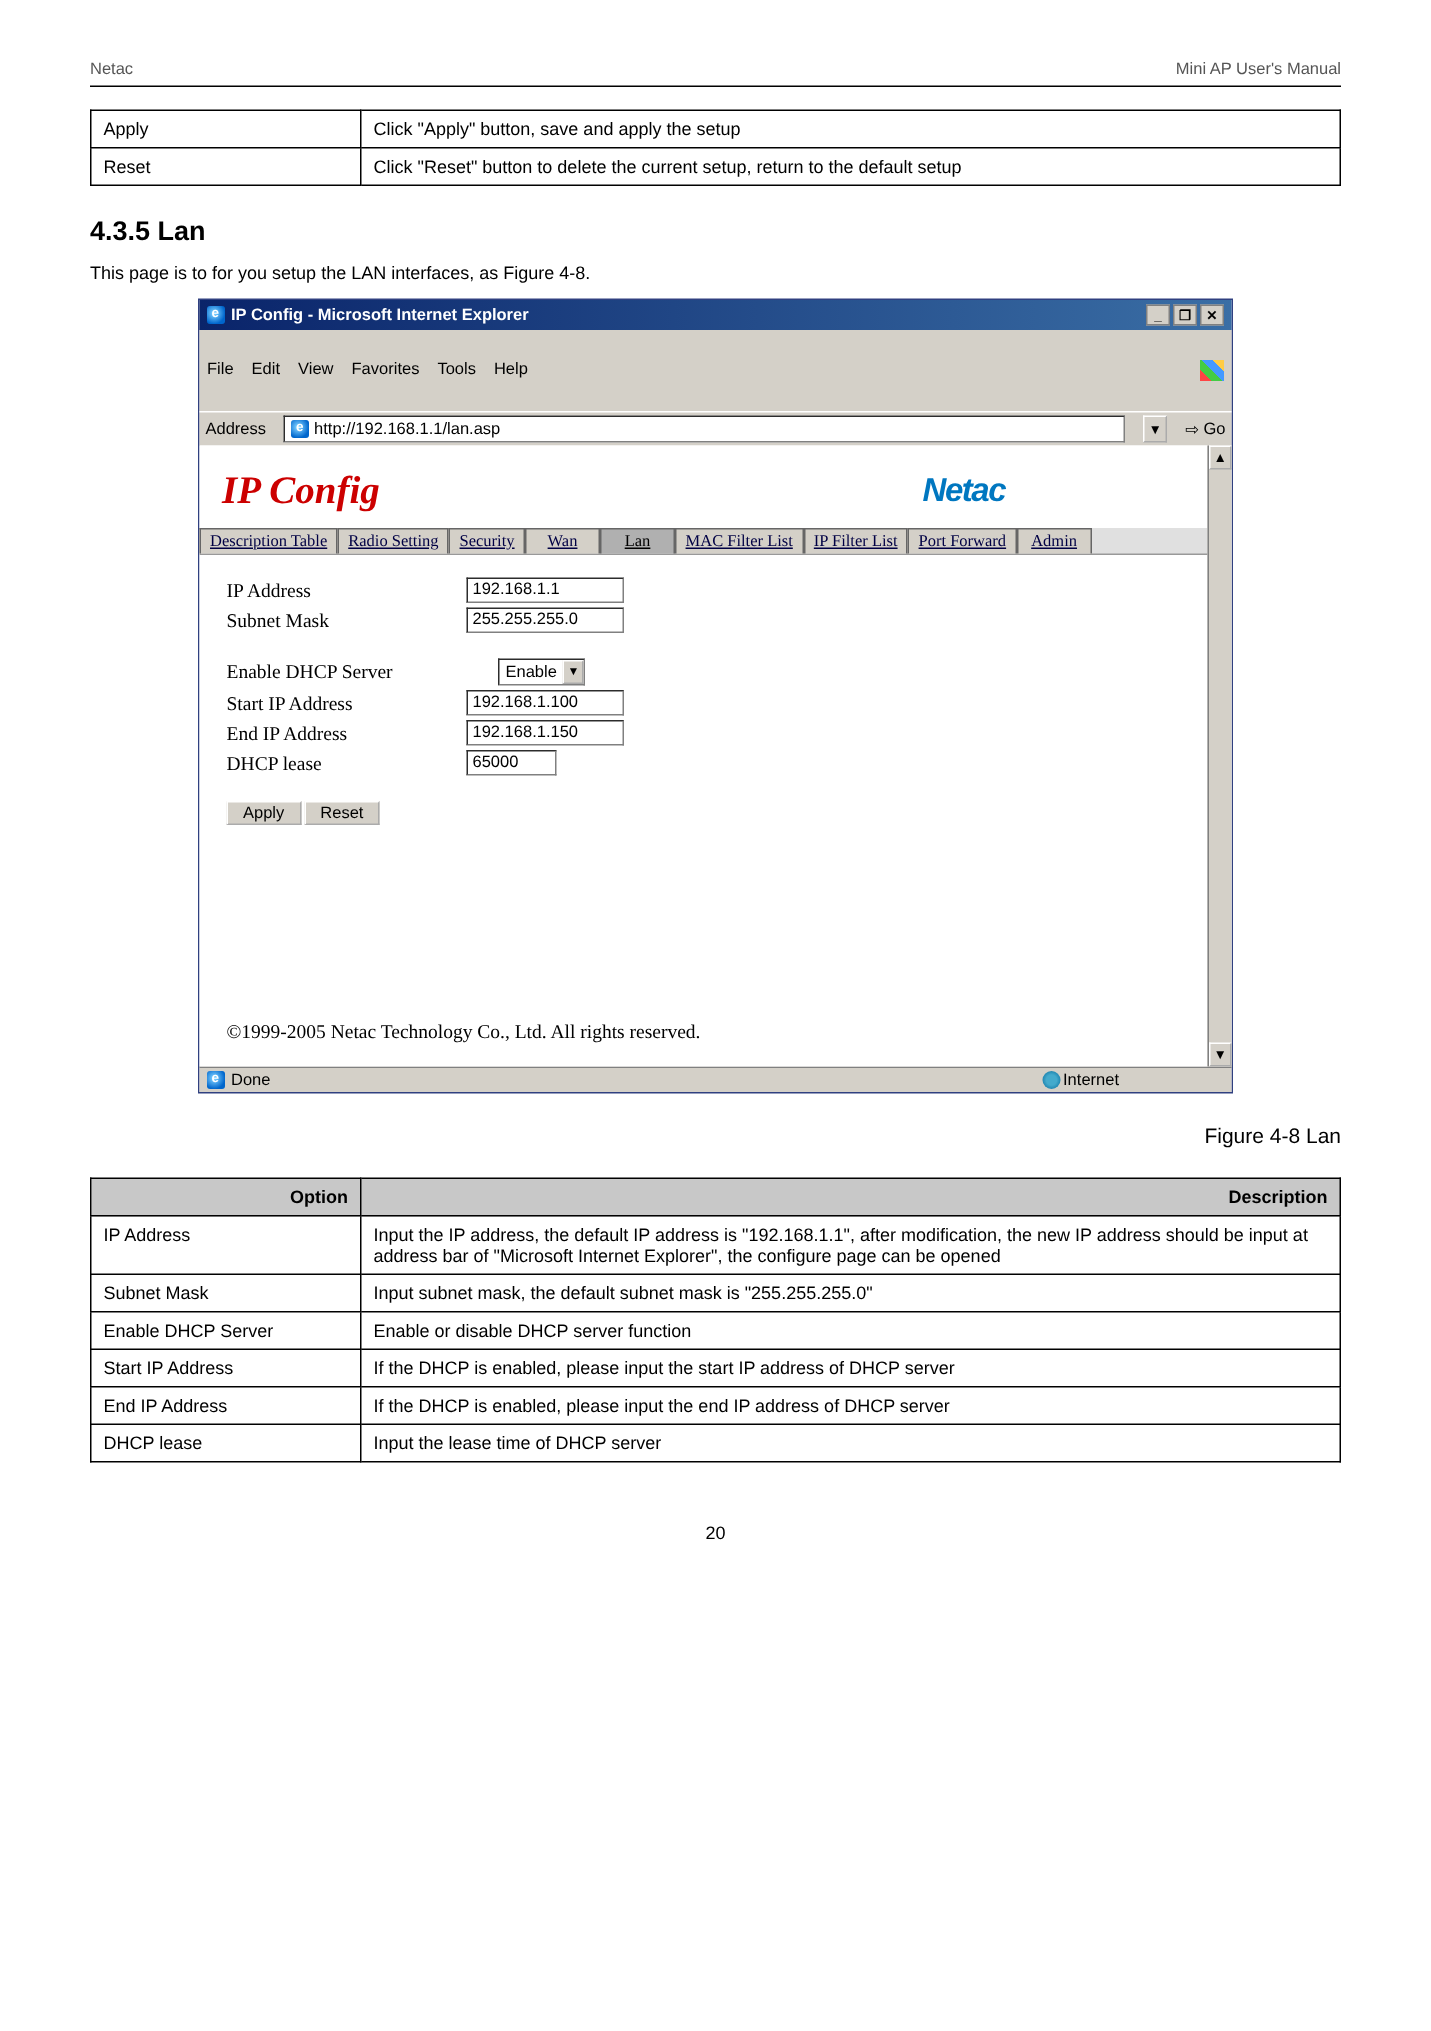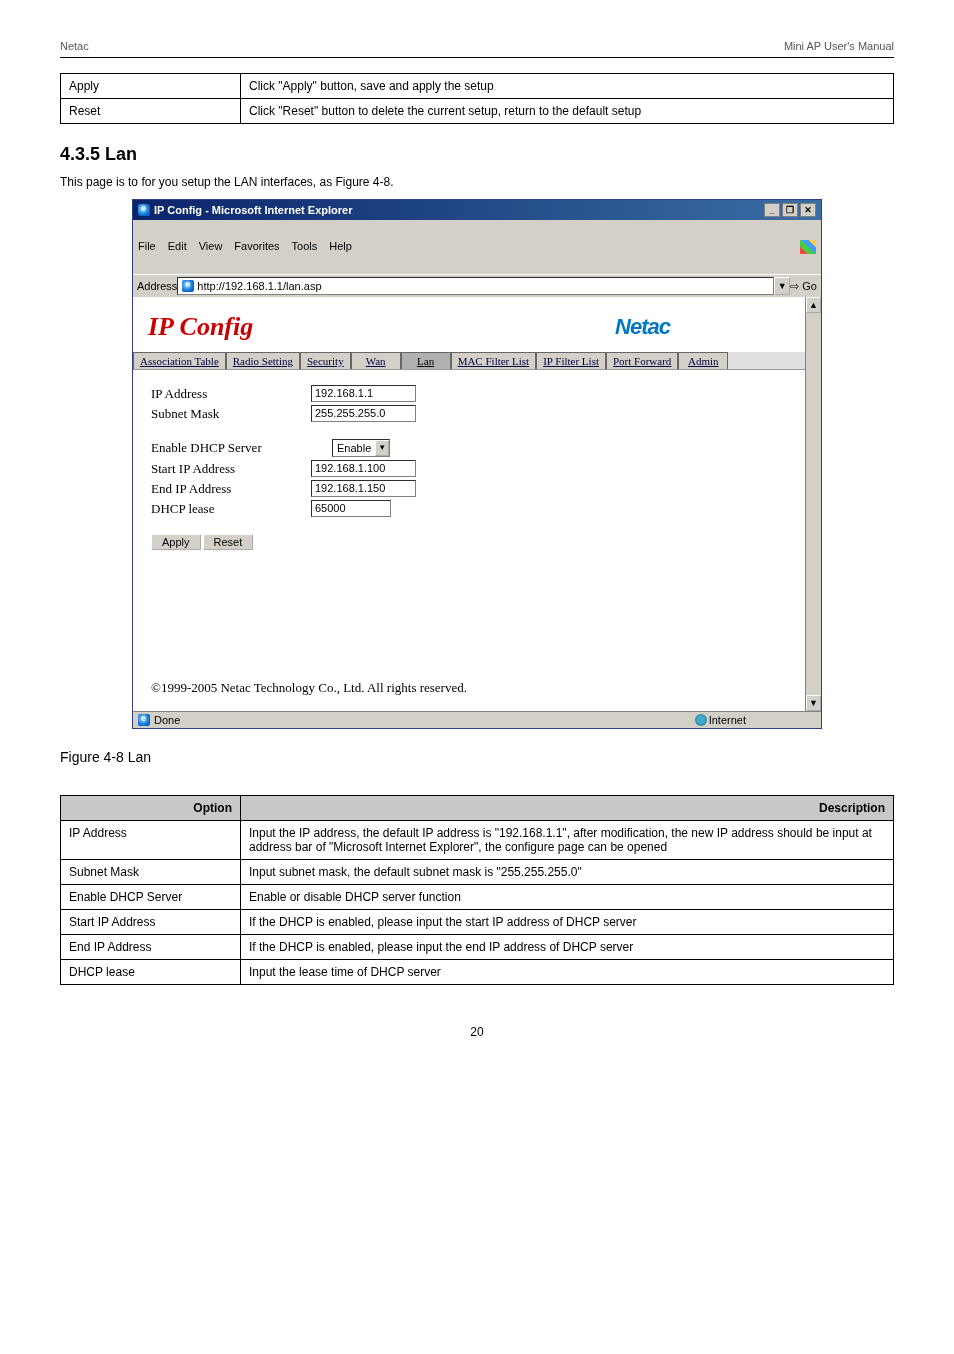--- a/index.html
+++ b/index.html
@@ -99,21 +99,21 @@
     .ie-winlogo {
       width: 16px;
       height: 14px;
       background: linear-gradient(45deg, #f44 0 25%, #4c4 25% 50%, #49f 50% 75%, #fc4 75% 100%);
     }
     .ie-addressbar {
       background: #d4d0c8;
       padding: 2px 4px;
       display: flex;
       align-items: center;
-      gap: 0;
+      gap: 12px;
       font-size: 11px;
       border-top: 1px solid #fff;
     }
     .ie-addr-input {
       flex: 1;
       background: #fff;
       border: 1px inset #808080;
       padding: 1px 4px;
       font-size: 11px;
       display: flex;
@@ -286,23 +286,23 @@
       gap: 2px;
       padding-right: 70px;
     }
     .ie-internet-icon {
       width: 12px;
       height: 12px;
       background: radial-gradient(circle, #4ac 40%, #069 100%);
       border-radius: 50%;
     }
     .figure-caption {
-      text-align: left;
+      text-align: right;
       font-size: 14px;
-      margin: 5px 0 30px 0;
+      margin: 5px 0 20px 0;
     }
     .lower-table {
       width: 100%;
       border-collapse: collapse;
       margin-bottom: 20px;
     }
     .lower-table th {
       background: #c8c8c8;
       font-weight: bold;
       border: 1px solid #000;
@@ -403,21 +403,21 @@
         <span>Go</span>
       </div>
     </div>
     <div class="ie-content">
       <div class="ie-content-main">
         <div class="page-title-row">
           <div class="page-title">IP Config</div>
           <div class="netac-logo">Netac</div>
         </div>
         <div class="tabbar">
-          <div class="tab inactive">Association Table</div>
+          <div class="tab inactive">Description Table</div>
           <div class="tab inactive">Radio Setting</div>
           <div class="tab inactive">Security</div>
           <div class="tab inactive">Wan</div>
           <div class="tab active">Lan</div>
           <div class="tab inactive">MAC Filter List</div>
           <div class="tab inactive">IP Filter List</div>
           <div class="tab inactive">Port Forward</div>
           <div class="tab inactive">Admin</div>
         </div>
         <div class="form-area">
@@ -440,21 +440,21 @@
           <div class="form-row">
             <div class="form-label">Start IP Address</div>
             <div class="form-input">192.168.1.100</div>
           </div>
           <div class="form-row">
             <div class="form-label">End IP Address</div>
             <div class="form-input">192.168.1.150</div>
           </div>
           <div class="form-row">
             <div class="form-label">DHCP lease</div>
-            <div class="form-input" style="width:80px">65000</div>
+            <div class="form-input" style="width:60px">65000</div>
           </div>
           <div class="form-gap"></div>
           <div class="form-row">
             <span class="form-btn">Apply</span>
             <span class="form-btn">Reset</span>
           </div>
         </div>
         <div class="copyright">©1999-2005 Netac Technology Co., Ltd. All rights reserved.</div>
       </div>
       <div class="ie-scrollbar">

